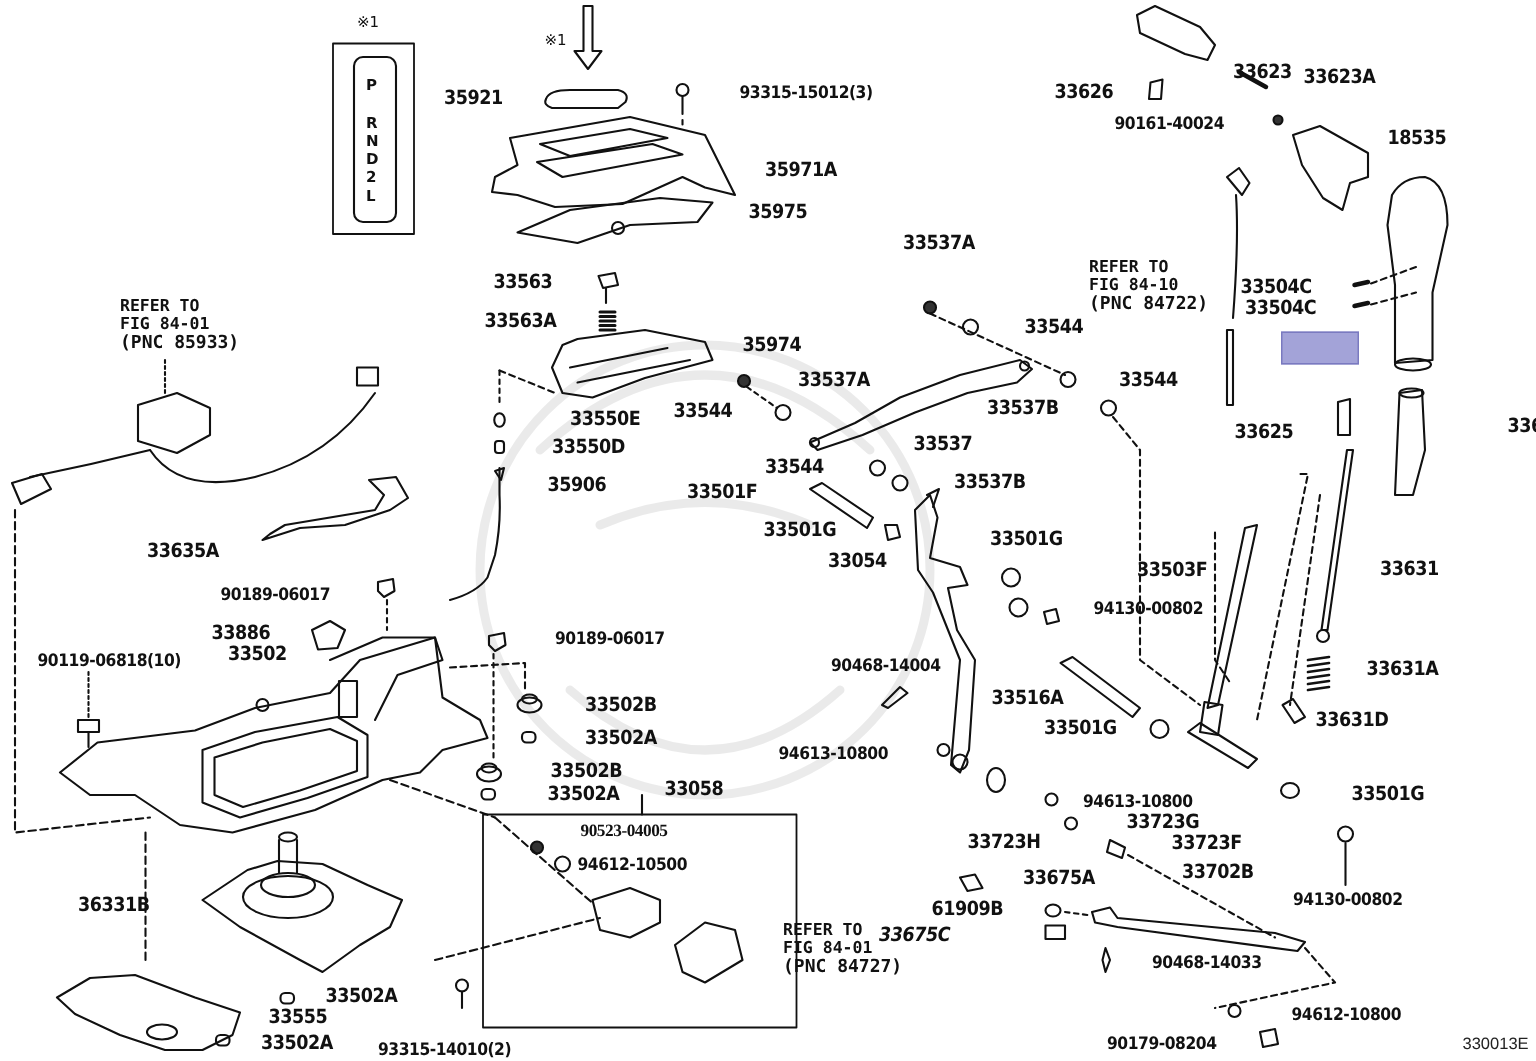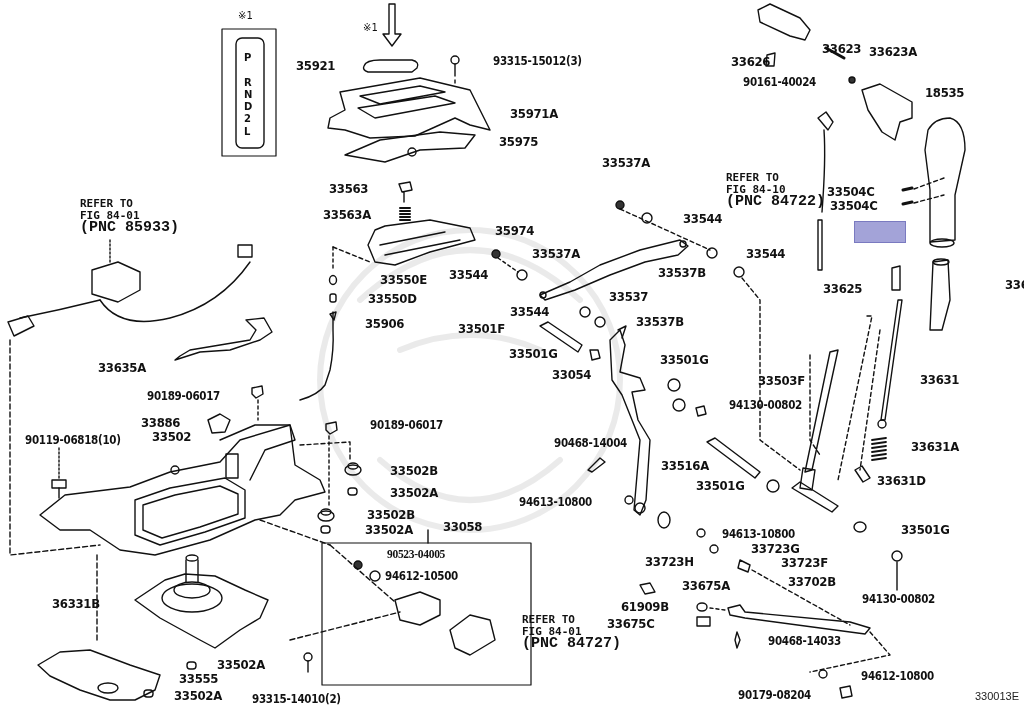--- a/index.html
+++ b/index.html
@@ -4,21 +4,21 @@
 <style>
   html, body { margin:0; padding:0; background:#ffffff; }
   #canvas { position:relative; width:1024px; height:707px; overflow:hidden; background:#fff;
     font-family:"Liberation Sans", sans-serif; }
   svg#art { position:absolute; left:0; top:0; }
   .lbl { position:absolute; font-family:"DejaVu Sans Condensed","DejaVu Sans", sans-serif; font-weight:bold;
     font-size:13px; color:#111; white-space:nowrap; line-height:14px; letter-spacing:-0.3px; cursor:pointer; }
   .lbl.sm { font-size:11.5px; }
   .ref { position:absolute; font-family:"DejaVu Sans Mono", monospace; font-weight:bold; font-size:11px;
     line-height:12px; color:#111; white-space:nowrap; }
-  .ref .pnc { font-size:15px; font-weight:bold;font-family:Liberation Mono, monospace; }
+  .ref .pnc { font-size:12px; font-weight:bold; }
   .note { position:absolute; font-family:"DejaVu Sans", sans-serif; font-size:10px; color:#111; }
   .gear { position:absolute; font-family:"DejaVu Sans", sans-serif; font-weight:bold; font-size:10px; line-height:11px; color:#111; }
   .code { position:absolute; font-family:"Liberation Sans", sans-serif; font-size:11px; color:#222; }
   .hl { position:absolute; background:#a3a3d8; border:1px solid #7a7ac0; }
 </style>
 </head>
 <body>
 
 <div id="canvas">
 <svg id="art" width="1024" height="707" viewBox="0 0 1024 707" fill="none" stroke="#111" stroke-width="1.4" stroke-linejoin="round" stroke-linecap="round">
@@ -267,21 +267,21 @@
 <div class="lbl" style="left:911px;top:440px;">33631A</div>
 <div class="lbl" style="left:877px;top:474px;">33631D</div>
 <div class="lbl sm" style="left:554px;top:436px;">90468-14004</div>
 <div class="lbl sm" style="left:519px;top:495px;">94613-10800</div>
 <div class="lbl" style="left:661px;top:459px;">33516A</div>
 <div class="lbl" style="left:696px;top:479px;">33501G</div>
 <div class="lbl" style="left:901px;top:523px;">33501G</div>
 
 <div class="lbl" style="left:822px;top:9px;margin-top:33px;">33623</div>
 <div class="lbl" style="left:869px;top:45px;">33623A</div>
-<div class="lbl" style="left:731px;top:55px;">33626</div>
+<div class="lbl" style="left:703px;top:55px;">33626</div>
 <div class="lbl sm" style="left:743px;top:75px;">90161-40024</div>
 <div class="lbl" style="left:925px;top:86px;">18535</div>
 <div class="lbl" style="left:827px;top:185px;">33504C</div>
 <div class="lbl" style="left:830px;top:199px;">33504C</div>
 <div class="lbl" style="left:823px;top:282px;">33625</div>
 <div class="lbl" style="left:977px;top:278px;margin-left:28px;">33622A</div>
 
 <div class="lbl" style="left:98px;top:361px;">33635A</div>
 <div class="lbl sm" style="left:147px;top:389px;">90189-06017</div>
 <div class="lbl sm" style="left:370px;top:418px;">90189-06017</div>
@@ -302,20 +302,20 @@
 <div class="lbl" style="left:174px;top:689px;">33502A</div>
 <div class="lbl sm" style="left:252px;top:692px;">93315-14010(2)</div>
 
 <div class="lbl sm" style="left:722px;top:527px;">94613-10800</div>
 <div class="lbl" style="left:645px;top:555px;">33723H</div>
 <div class="lbl" style="left:751px;top:542px;">33723G</div>
 <div class="lbl" style="left:781px;top:556px;">33723F</div>
 <div class="lbl" style="left:788px;top:575px;">33702B</div>
 <div class="lbl" style="left:682px;top:579px;">33675A</div>
 <div class="lbl" style="left:621px;top:600px;">61909B</div>
-<div class="lbl" style="left:607px;top:617px;">33675C</div>
+<div class="lbl" style="left:586px;top:617px;font-style:italic;">33675C</div>
 <div class="lbl sm" style="left:768px;top:634px;">90468-14033</div>
 <div class="lbl sm" style="left:862px;top:592px;">94130-00802</div>
 <div class="lbl sm" style="left:861px;top:669px;">94612-10800</div>
 <div class="lbl sm" style="left:738px;top:688px;">90179-08204</div>
 
 <div class="code" style="left:975px;top:690px;">330013E</div>
 </div>
 
 </body></html>

